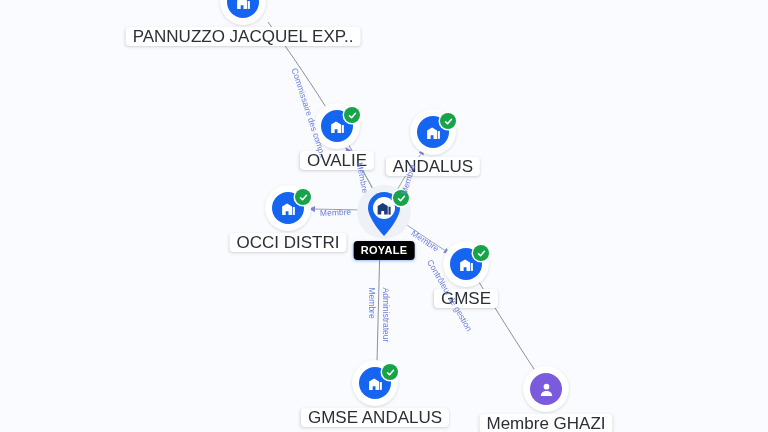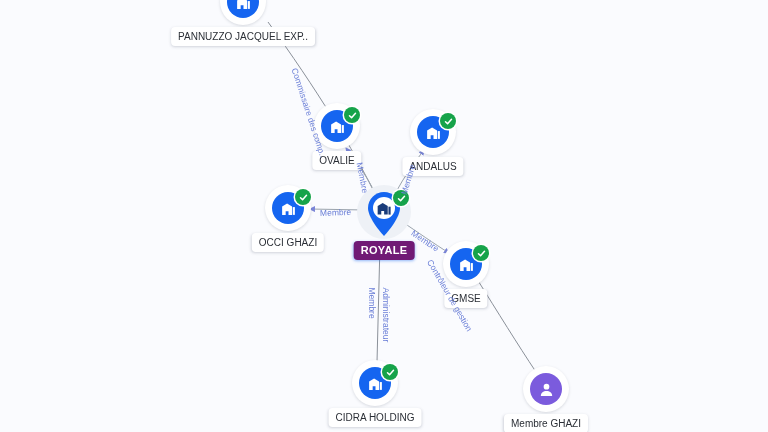--- a/index.html
+++ b/index.html
@@ -69,21 +69,21 @@
   }
   .node-badge svg { display: block; }
   .node-label {
     position: absolute;
     top: 25px;
     left: 50%;
     transform: translateX(-50%);
     white-space: nowrap;
     background: #ffffff;
     color: #2b2f36;
-    font-size: 10px;
+    font-size: 17px;
     line-height: 13px;
     padding: 3px 7px;
     border-radius: 4px;
     box-shadow: 0 1px 3px rgba(60,70,90,.22);
   }
   
   .node.selected .node-halo {
     left: -27px;
     top: -27px;
     width: 54px;
@@ -97,21 +97,21 @@
     top: -22px;
     width: 38px;
     height: 48px;
   }
   .node.selected .node-badge {
     left: 9px;
     top: -22px;
   }
   .node.selected .node-label {
     top: 29px;
-    background: #701a75;
+    background: #000000;
     color: #ffffff;
     font-weight: bold;
     font-size: 11px;
     letter-spacing: .3px;
     box-shadow: 0 1px 3px rgba(21,101,240,.45);
   }
   
   .edge-label {
     position: absolute;
     white-space: nowrap;
@@ -193,21 +193,21 @@
       <svg width="17" height="17" viewBox="0 0 24 24" fill="#ffffff" aria-hidden="true">
         <path d="M3 21V9l7-4 7 4v12h-5v-5h-4v5z"></path>
         <rect x="18" y="10" width="3" height="11"></rect>
       </svg>
     </div>
     <div class="node-badge">
       <svg width="9" height="9" viewBox="0 0 24 24" fill="none" stroke="#ffffff" stroke-width="4" stroke-linecap="round" stroke-linejoin="round">
         <path d="M4 12.5 L9.5 18 L20 6"></path>
       </svg>
     </div>
-    <div class="node-label">OCCI GHAZI</div>
+    <div class="node-label">OCCI DISTRI</div>
   </div>
 
   <div class="node selected" style="left:384px; top:212px;">
     <div class="node-halo"></div>
     <div class="pin">
       <svg width="38" height="48" viewBox="0 0 38 48" aria-hidden="true">
         <path d="M19 2 C10.2 2 3 9.2 3 18 c0 11 16 28 16 28 s16-17 16-28 C35 9.2 27.8 2 19 2 z" fill="#1565f0"></path>
         <circle cx="19" cy="18" r="11" fill="#ffffff"></circle>
         <g fill="#1a3c7a" transform="translate(10.5,9.5) scale(0.72)">
           <path d="M3 21V9l7-4 7 4v12h-5v-5h-4v5z"></path>
@@ -245,21 +245,21 @@
       <svg width="17" height="17" viewBox="0 0 24 24" fill="#ffffff" aria-hidden="true">
         <path d="M3 21V9l7-4 7 4v12h-5v-5h-4v5z"></path>
         <rect x="18" y="10" width="3" height="11"></rect>
       </svg>
     </div>
     <div class="node-badge">
       <svg width="9" height="9" viewBox="0 0 24 24" fill="none" stroke="#ffffff" stroke-width="4" stroke-linecap="round" stroke-linejoin="round">
         <path d="M4 12.5 L9.5 18 L20 6"></path>
       </svg>
     </div>
-    <div class="node-label">CIDRA HOLDING</div>
+    <div class="node-label">GMSE ANDALUS</div>
   </div>
 
   <div class="node person" style="left:546px; top:389px;">
     <div class="node-halo"></div>
     <div class="node-disc">
       <svg width="17" height="17" viewBox="0 0 24 24" fill="#ffffff" aria-hidden="true">
         <circle cx="12" cy="8" r="4"></circle>
         <path d="M4 21c0-4.4 3.6-7 8-7s8 2.6 8 7z"></path>
       </svg>
     </div>

